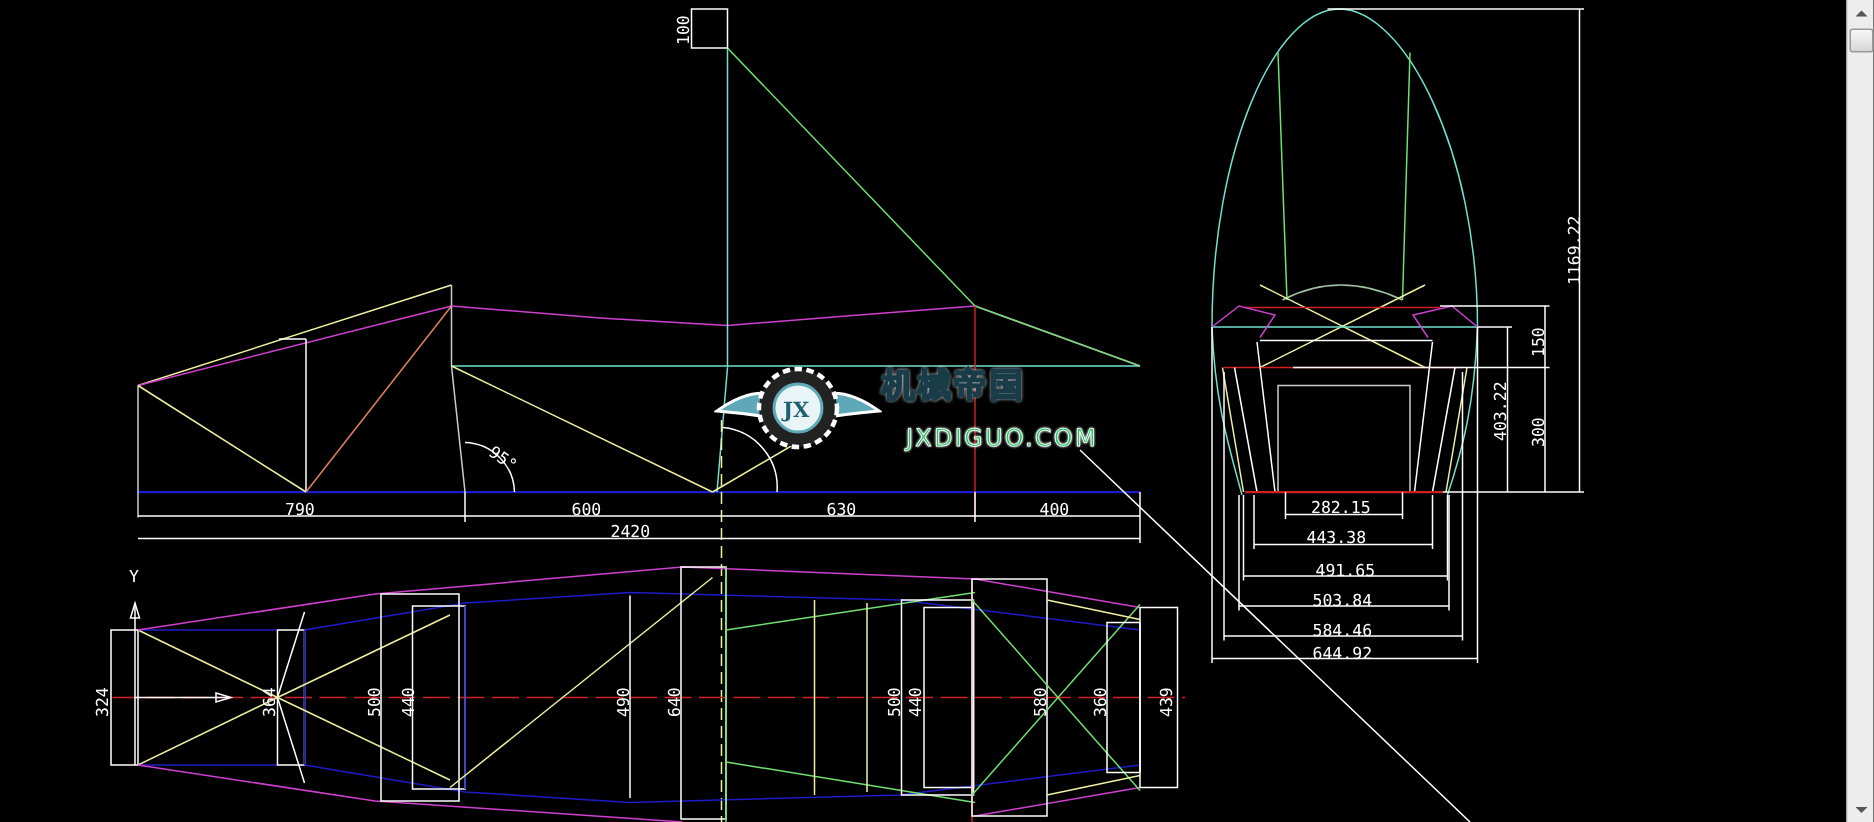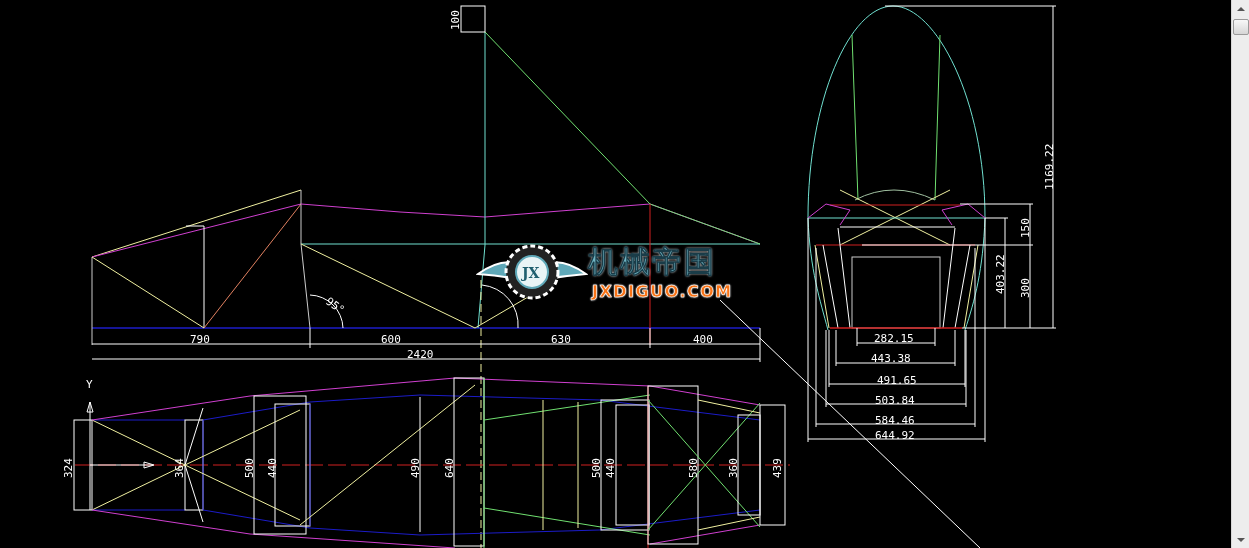--- a/index.html
+++ b/index.html
@@ -7,23 +7,23 @@
   #canvas { position:absolute; left:0; top:0; width:1230px; height:548px; background:#000; }
   #canvas svg { position:absolute; left:0; top:0; }
   .dim { fill:#ffffff; font-family:"DejaVu Sans Mono", monospace; font-size:11px; }
   #scrollbar { position:absolute; left:1231px; top:0; width:18px; height:548px; background:#ededed; border-left:1px solid #d8d8d8; box-sizing:border-box; }
   #scroll-up { position:absolute; left:0; top:0; width:17px; height:17px; display:flex; align-items:center; justify-content:center; cursor:pointer; }
   #scroll-down { position:absolute; left:0; bottom:0; width:17px; height:17px; display:flex; align-items:center; justify-content:center; cursor:pointer; }
   .tri-up { width:0; height:0; border-left:4px solid transparent; border-right:4px solid transparent; border-bottom:4px solid #555; }
   .tri-down { width:0; height:0; border-left:4px solid transparent; border-right:4px solid transparent; border-top:4px solid #555; }
   #scroll-thumb { position:absolute; left:1px; top:19px; width:14px; height:14px; background:linear-gradient(#f8f8f8,#d6d6d6); border:1px solid #9a9a9a; border-radius:2px; cursor:pointer; }
   #logo { position:absolute; left:476px; top:240px; width:296px; height:64px; }
-  .logo-cn { position:absolute; left:112px; top:2px; font-family:"DejaVu Sans", sans-serif; font-weight:normal; font-size:30px; color:#6fb4c3; letter-spacing:2px;
+  .logo-cn { position:absolute; left:112px; top:2px; font-family:"DejaVu Sans", sans-serif; font-weight:bold; font-size:22px; color:#6fb4c3; letter-spacing:2px;
              -webkit-text-stroke:1.5px #1a3c48; text-shadow:0 0 3px #ffffff, 0 0 2px #ffffff; }
-  .logo-en { position:absolute; left:116px; top:42px; font-family:"DejaVu Sans", sans-serif; font-weight:bold; font-size:16px; color:#f97316; letter-spacing:1.5px;
+  .logo-en { position:absolute; left:128px; top:42px; font-family:"DejaVu Sans", sans-serif; font-weight:normal; font-size:16px; color:#22c55e; letter-spacing:1.5px;
              -webkit-text-stroke:0.5px #ffffff; text-shadow:0 0 2px #fff,0 0 2px #fff; }
 </style>
 </head>
 <body>
 
 <div id="canvas">
 <svg width="1230" height="548" viewBox="0 0 1230 548">
 
   <g fill="none" stroke-width="1">
 

